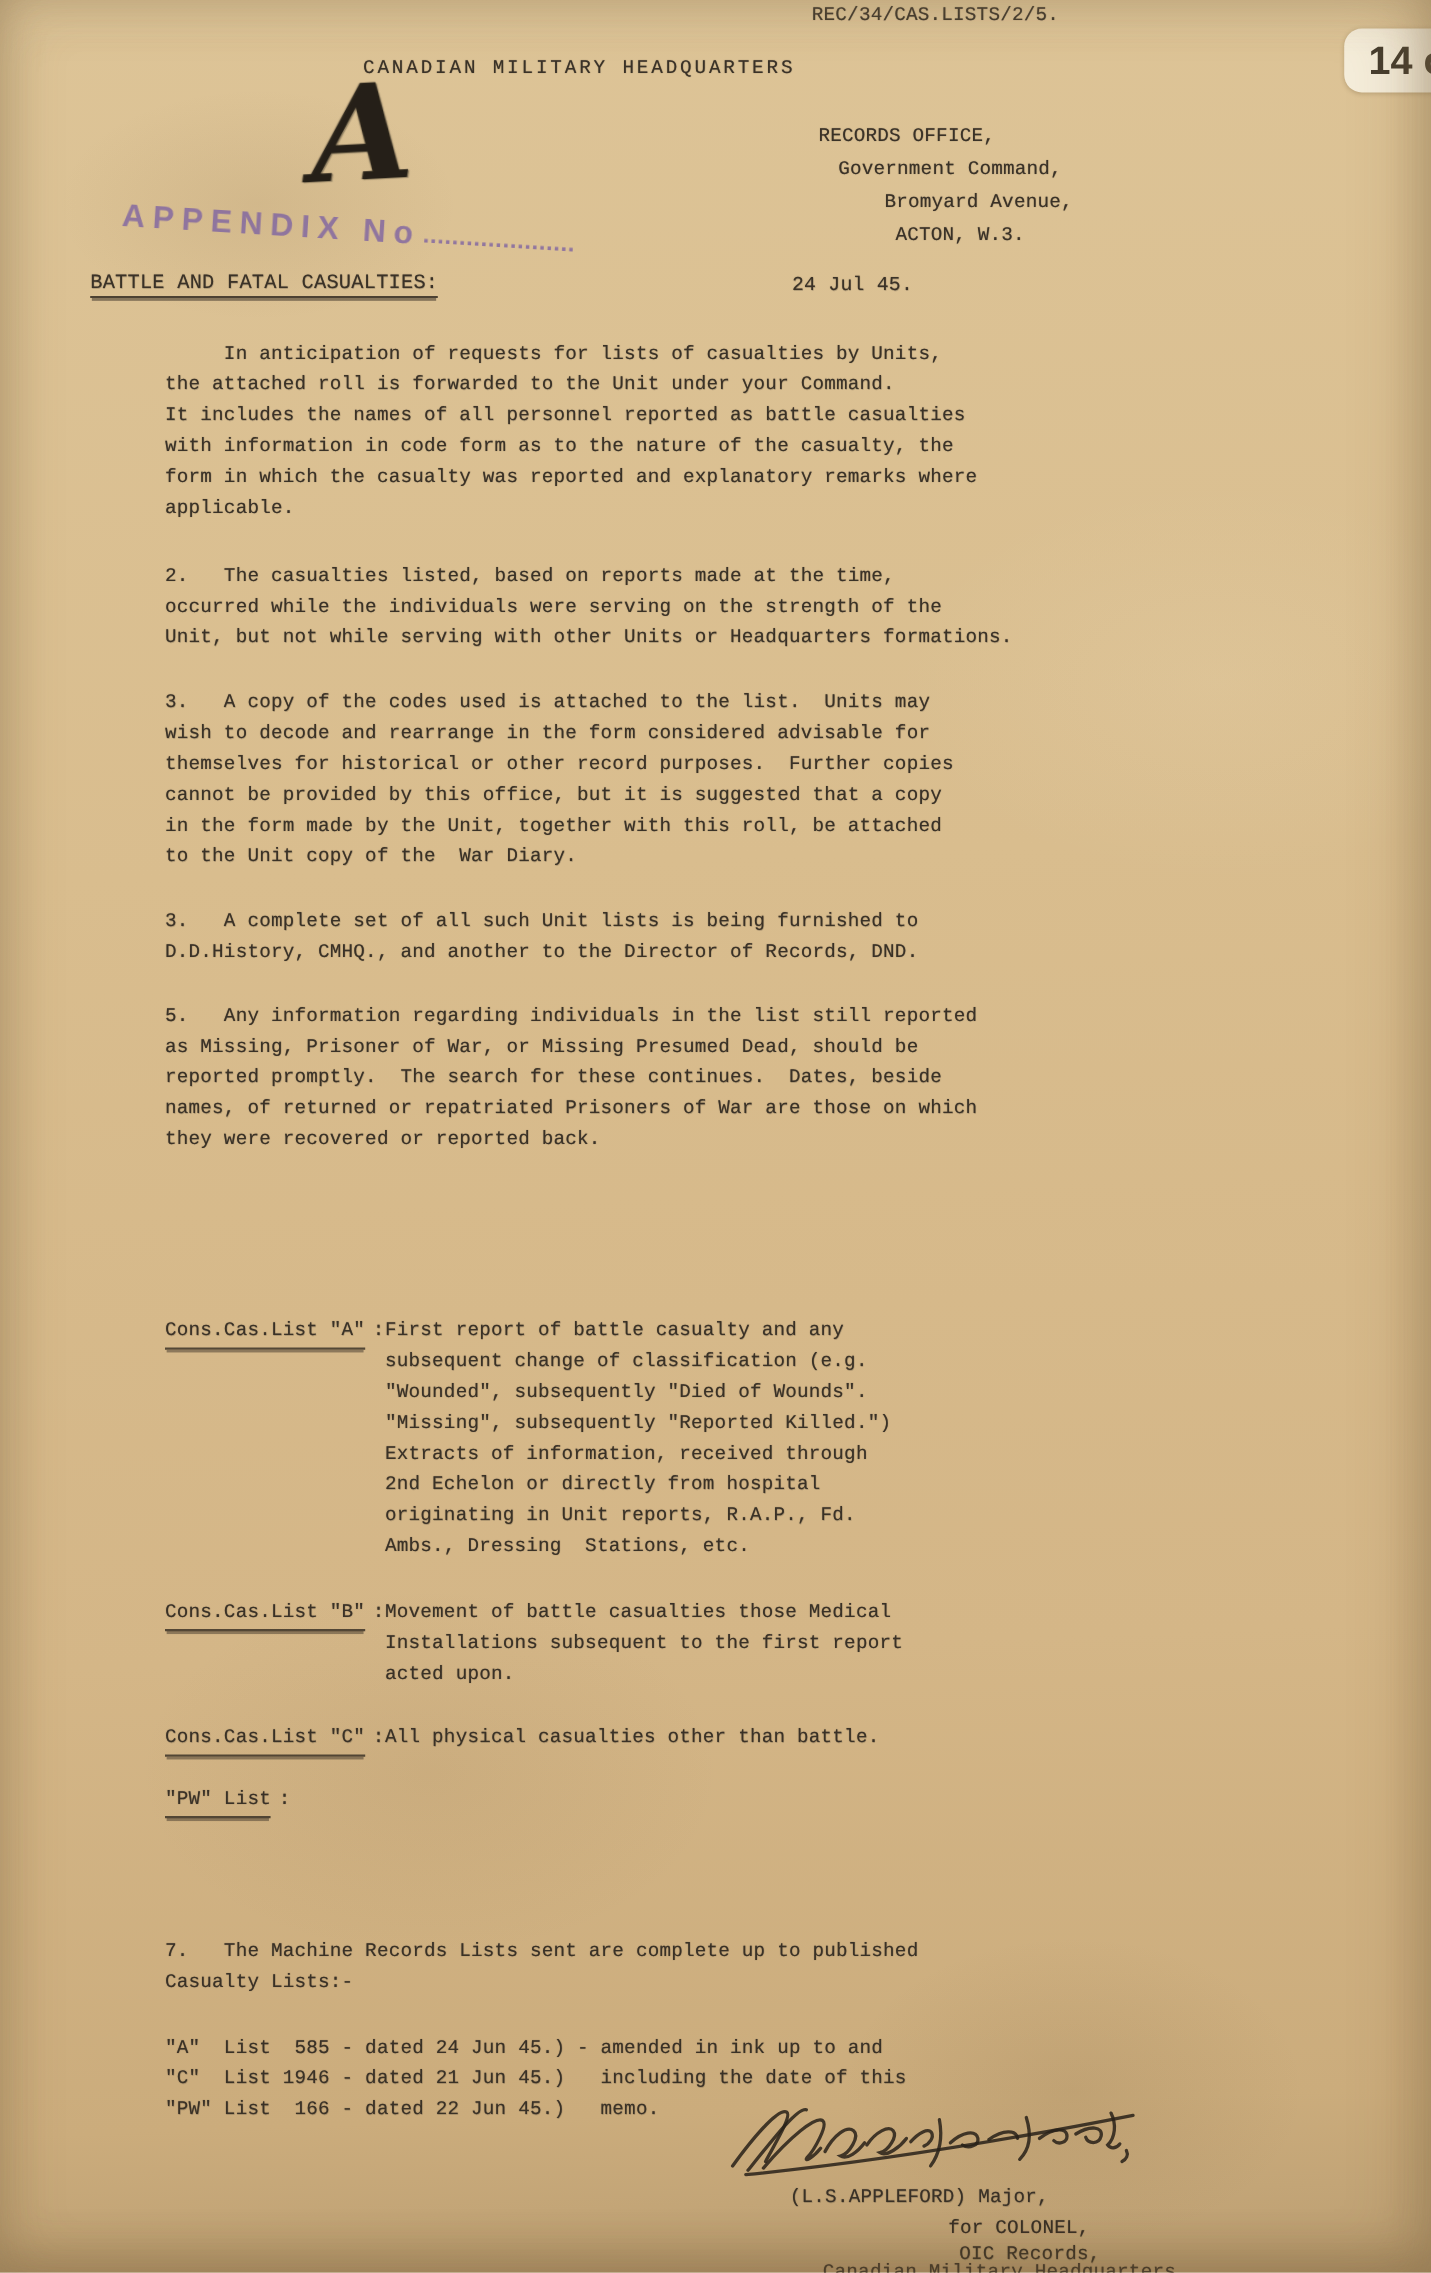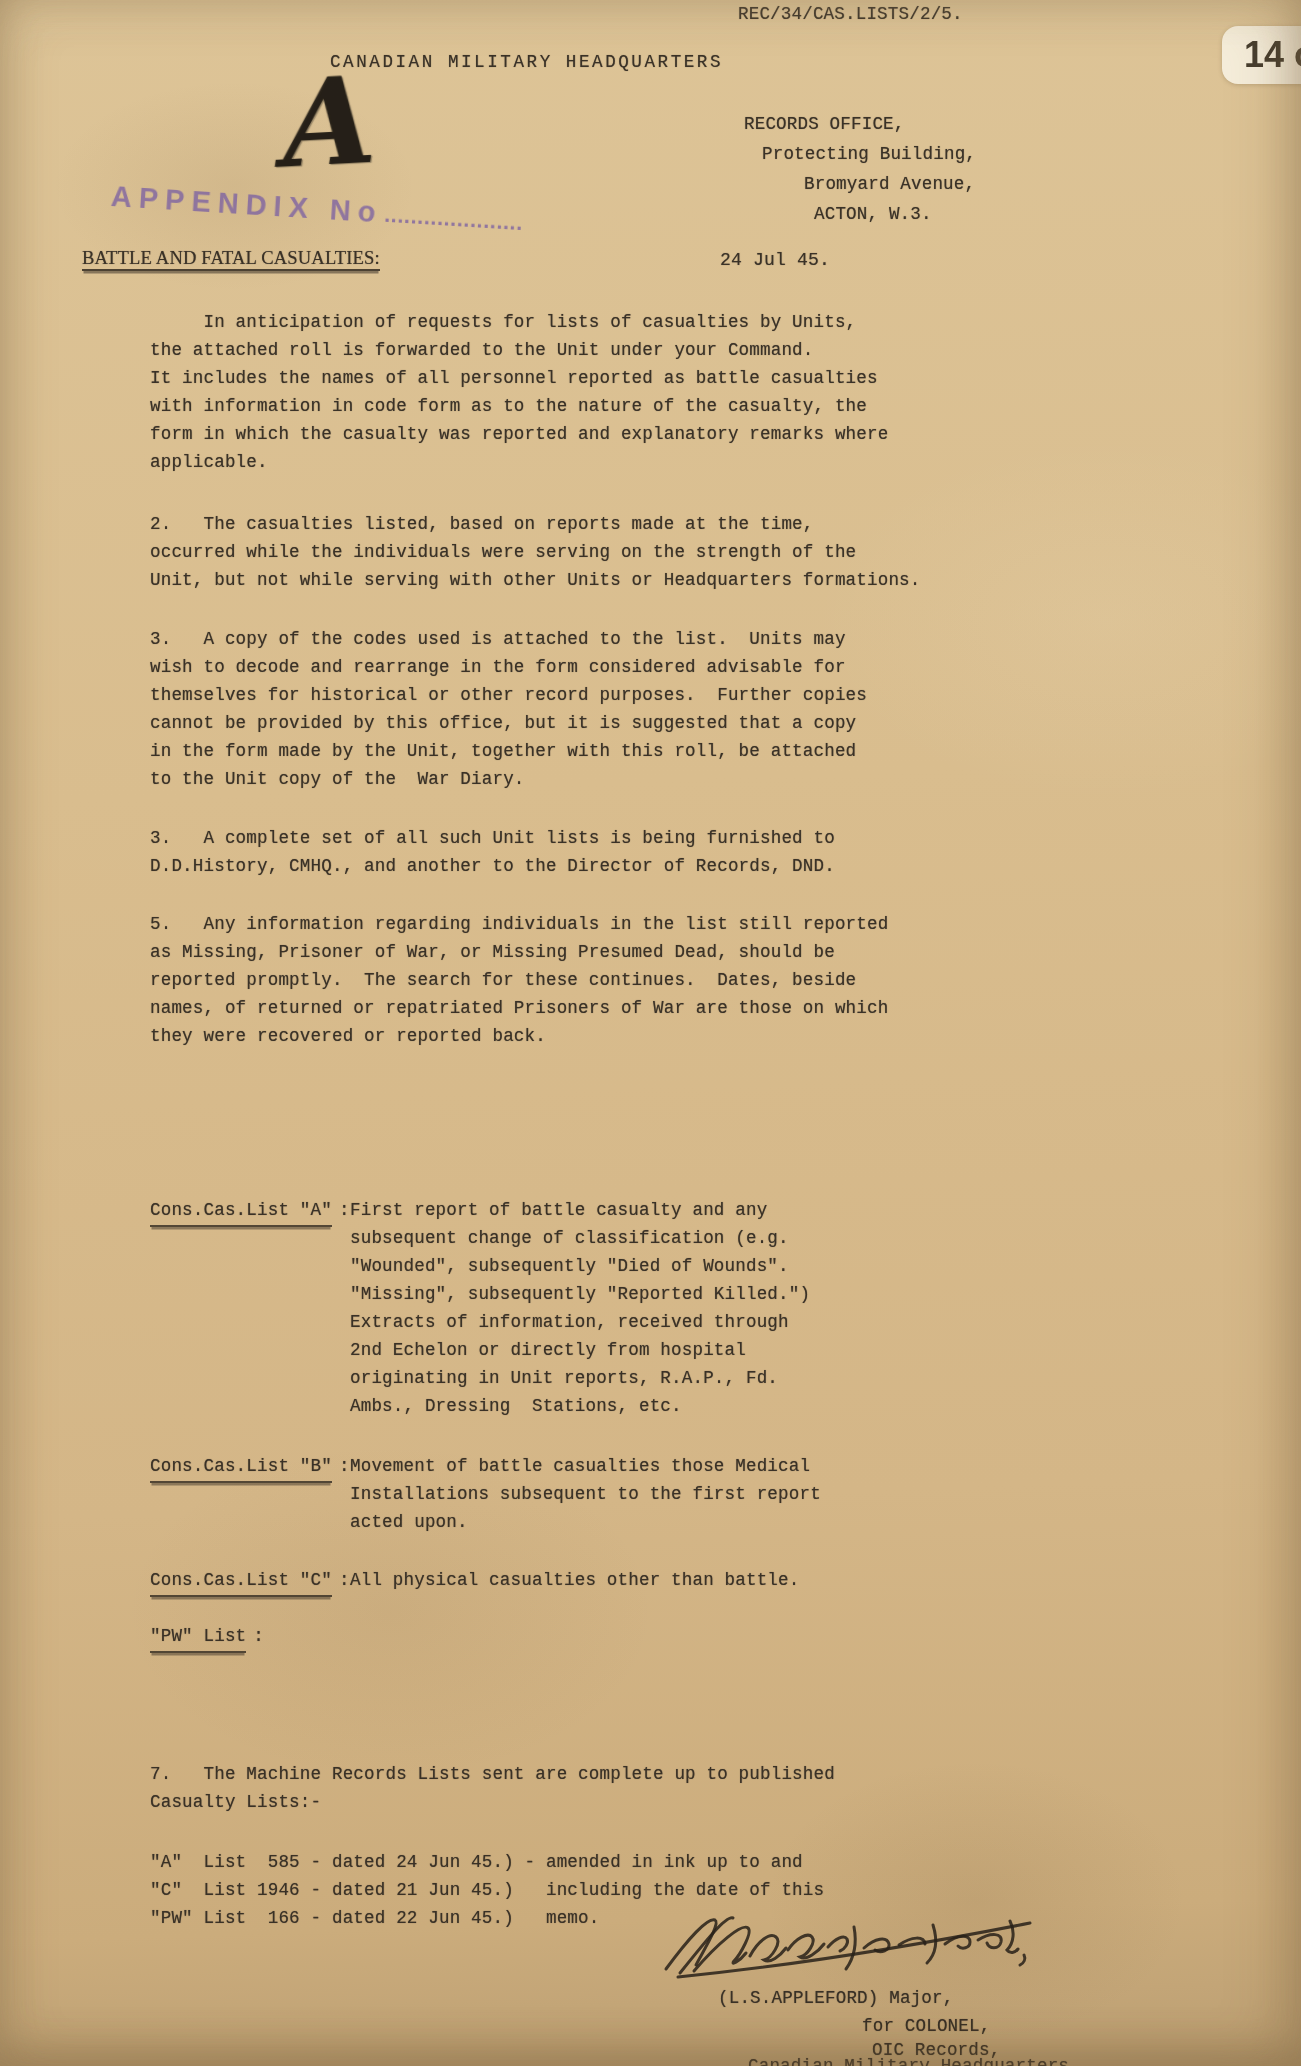--- a/index.html
+++ b/index.html
@@ -30,21 +30,21 @@
     font-size:17.5px;line-height:28px;letter-spacing:.2px;
     text-shadow:0 0 1px rgba(57,50,42,.55), .4px .4px 0 rgba(57,50,42,.18);
   }
   .org-title{left:330px;top:48px;letter-spacing:2.6px;}
   .ref-number{left:738px;top:0px;}
   .addr0{left:744px;top:110px;}
   .addr1{left:762px;top:140px;}
   .addr2{left:784px;top:170px;margin-left:20px;}
   .addr3{left:814px;top:200px;}
   .date-line{left:720px;top:246px;font-size:18px;text-align:right;}
-  .subject{left:82px;top:244px;font-size:18.5px;font-family:Liberation Serif, serif;}
+  .subject{left:82px;top:244px;font-size:18.5px;}
   .subject .u{
     padding-bottom:1px;
     border-bottom:2.5px solid rgba(50,42,33,.85);
     box-shadow:0 4px 0 -1.5px rgba(50,42,33,.5);
   }
   .para{left:150px;}
   .defrow{position:absolute;left:150px;display:flex;align-items:flex-start;}
   .termwrap{width:200px;flex:none;white-space:pre;}
   .term{
     display:inline-block;white-space:pre;padding-bottom:1px;
@@ -92,21 +92,21 @@
 
   <div class="typed ref-number">REC/34/CAS.LISTS/2/5.</div>
 
   <div class="typed org-title">CANADIAN MILITARY HEADQUARTERS</div>
 
   <div class="appendix-mark">A</div>
 
   <div class="stamp"><span>APPENDIX No</span><span class="stamp-dots">.....................</span></div>
 
   <div class="typed addr0">RECORDS OFFICE,</div>
-  <div class="typed addr1">Protecting Building,</div>
+  <div class="typed addr1">Government Command,</div>
   <div class="typed addr2">Bromyard Avenue,</div>
   <div class="typed addr3">ACTON, W.3.</div>
 
   <div class="typed subject"><span class="u">BATTLE AND FATAL CASUALTIES:</span></div>
 
   <div class="typed date-line">24 Jul 45.</div>
 
   <div class="typed para" style="top:308px">     In anticipation of requests for lists of casualties by Units,
 the attached roll is forwarded to the Unit under your Command.
 It includes the names of all personnel reported as battle casualties

